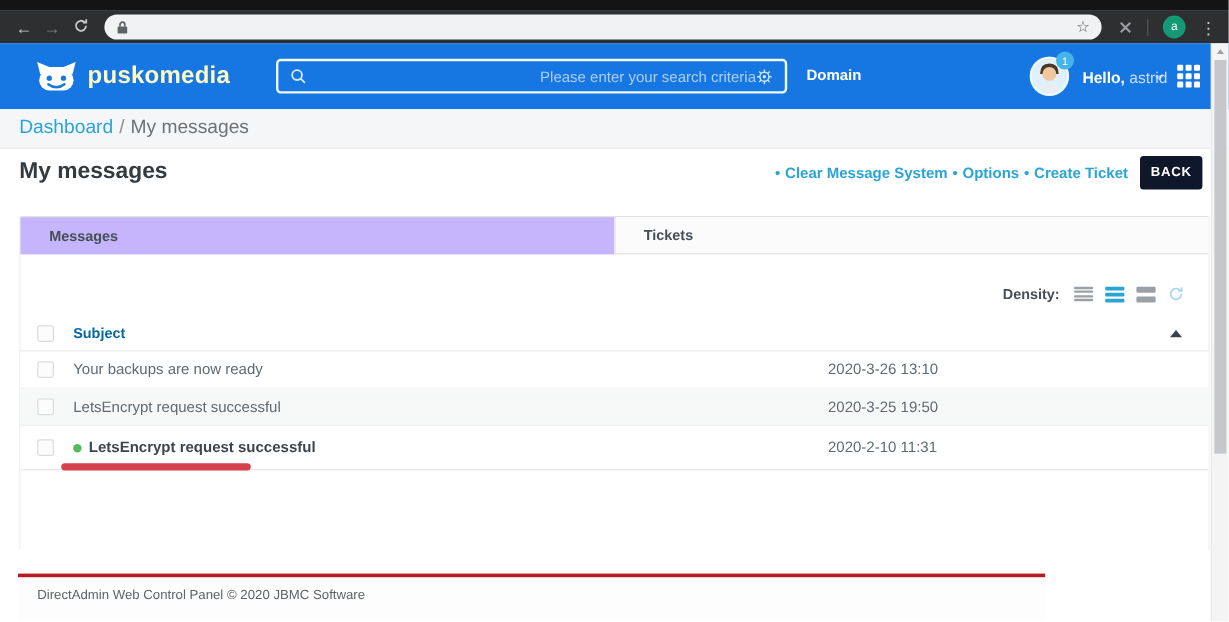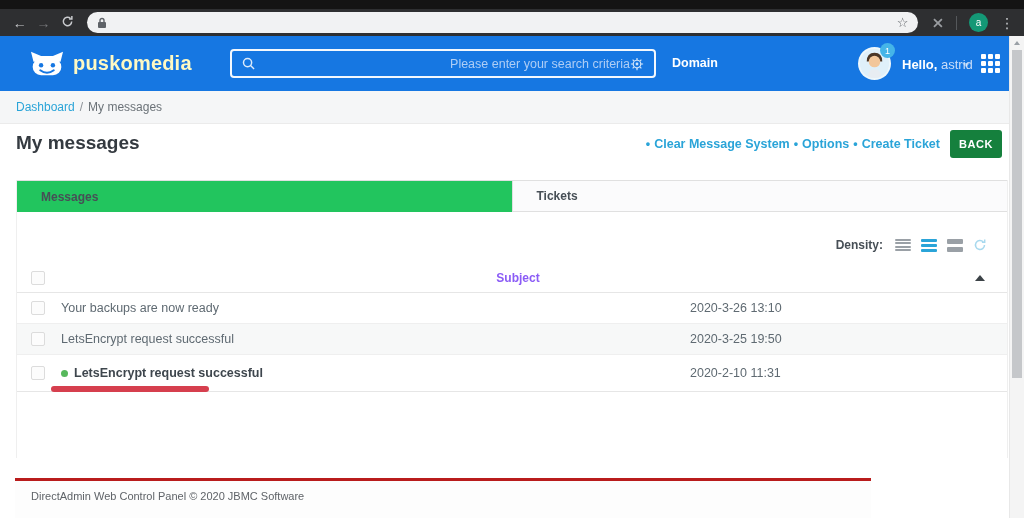--- a/index.html
+++ b/index.html
@@ -38,49 +38,49 @@
   .avatar { width:33px; height:33px; border-radius:50%; background:#dff0fa; border:2px solid rgba(255,255,255,0.45); overflow:hidden; cursor:pointer; }
   .badge { position:absolute; left:22px; top:-4px; min-width:15px; height:15px; border-radius:50%; background:#45b5e8; color:#fff; font-size:9px; display:flex; align-items:center; justify-content:center; }
   .hello { position:absolute; left:902px; top:21px; font-size:13px; color:#fff; white-space:nowrap; }
   .hello b { font-weight:bold; }
   .hello .name { color:#c9ddf8; font-weight:normal; }
   .hello-caret { position:absolute; left:962px; top:27px; width:0; height:0; border-left:4px solid transparent; border-right:4px solid transparent; border-top:4px solid rgba(255,255,255,0.45); }
   .grid-icon { position:absolute; left:981px; top:18px; width:20px; height:20px; display:grid; grid-template-columns:repeat(3,5px); grid-template-rows:repeat(3,5px); gap:2px; cursor:pointer; }
   .grid-icon span { background:#fff; border-radius:1px; }
 
   
-  .crumbbar { left:0; top:91px; width:1024px; height:33px; background:#f5f6f7; border-bottom:1px solid #ebebeb; display:flex; align-items:center; padding-left:16px; font-size:12px; }
+  .crumbbar { left:0; top:91px; width:1024px; height:33px; background:#f5f6f7; border-bottom:1px solid #ebebeb; display:flex; align-items:center; padding-left:16px; font-size:16px; }
   .crumb-link { color:#2aa4d8; cursor:pointer; }
   .crumb-sep { color:#8a9096; margin:0 5px; }
   .crumb-cur { color:#6b7آ378; color:#6b7278; }
 
   
   .page-title { left:16px; top:132px; font-size:19px; font-weight:bold; color:#343a40; }
   .actions { left:0; top:137px; width:940px; display:flex; justify-content:flex-end; gap:4px; font-size:12.5px; font-weight:bold; }
   .action-link { color:#2aa4d8; cursor:pointer; white-space:nowrap; }
   .action-link .blt { margin-right:4px; }
-  .back-btn { left:950px; top:130px; width:52px; height:28px; background:#15803d; border-radius:3px; color:#fff; font-size:11px; font-weight:bold; letter-spacing:0.6px; display:flex; align-items:center; justify-content:center; cursor:pointer; }
+  .back-btn { left:950px; top:130px; width:52px; height:28px; background:#0f172a; border-radius:3px; color:#fff; font-size:11px; font-weight:bold; letter-spacing:0.6px; display:flex; align-items:center; justify-content:center; cursor:pointer; }
 
   
   .panel { left:16px; top:180px; width:992px; height:278px; background:#fff; border-left:1px solid #efefef; border-right:1px solid #efefef; }
   .tabs { display:flex; height:32px; border-top:1px solid #e0e0e0; }
   .tab { flex:1; display:flex; align-items:center; padding-left:24px; font-size:12px; font-weight:bold; color:#474f56; cursor:pointer; }
-  .tab.active { background:#22c55e; }
+  .tab.active { background:#c4b5fd; }
   .tab.inactive { background:#fbfbfc; border-left:1px solid #e0e0e0; border-bottom:1px solid #e0e0e0; }
 
   .density-row { position:absolute; right:20px; top:58px; display:flex; align-items:center; gap:10px; }
   .density-label { font-size:12px; font-weight:bold; color:#474f56; margin-right:2px; }
   .dicon { width:16px; height:13px; display:flex; flex-direction:column; justify-content:space-between; cursor:pointer; }
   .dicon span { display:block; width:100%; border-radius:1px; }
   .d4 span { height:2px; background:#9aa0a6; }
   .d3 span { height:3px; background:#2aa4d8; }
   .d2 span { height:5px; background:#9aa0a6; }
 
   
-  .thead { position:absolute; left:0; top:84px; width:100%; height:29px; display:flex; align-items:center; border-bottom:1px solid #e6e6e6; font-size:12px; font-weight:bold; color:#8b5cf6;text-align:center; }
+  .thead { position:absolute; left:0; top:84px; width:100%; height:29px; display:flex; align-items:center; border-bottom:1px solid #e6e6e6; font-size:12px; font-weight:bold; color:#0369a1; }
   .cb { width:14px; height:14px; border:1px solid #dcdcdc; border-radius:2px; background:#fcfcfc; cursor:pointer; flex:none; }
   .col-cb { margin-left:14px; }
   .col-subject { margin-left:16px; flex:1; }
   .col-date { width:317px; }
   .sort-asc { margin-right:22px; width:0; height:0; border-left:5px solid transparent; border-right:5px solid transparent; border-bottom:6px solid #3c4247; }
   .trow { position:absolute; left:0; width:100%; display:flex; align-items:center; font-size:12.5px; color:#5f6a72; border-bottom:1px solid #efefef; }
   .trow .subj { margin-left:16px; flex:1; display:flex; align-items:center; position:relative; }
   .trow .date { width:317px; }
   .row-1 { top:113px; height:31px; background:#fff; }
   .row-2 { top:144px; height:31px; background:#f7f8f8; }

